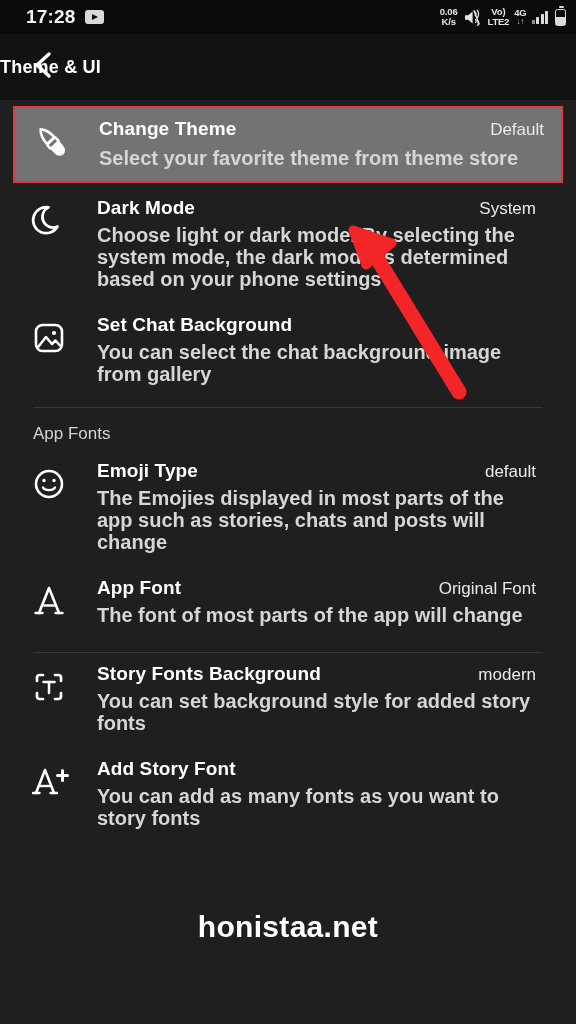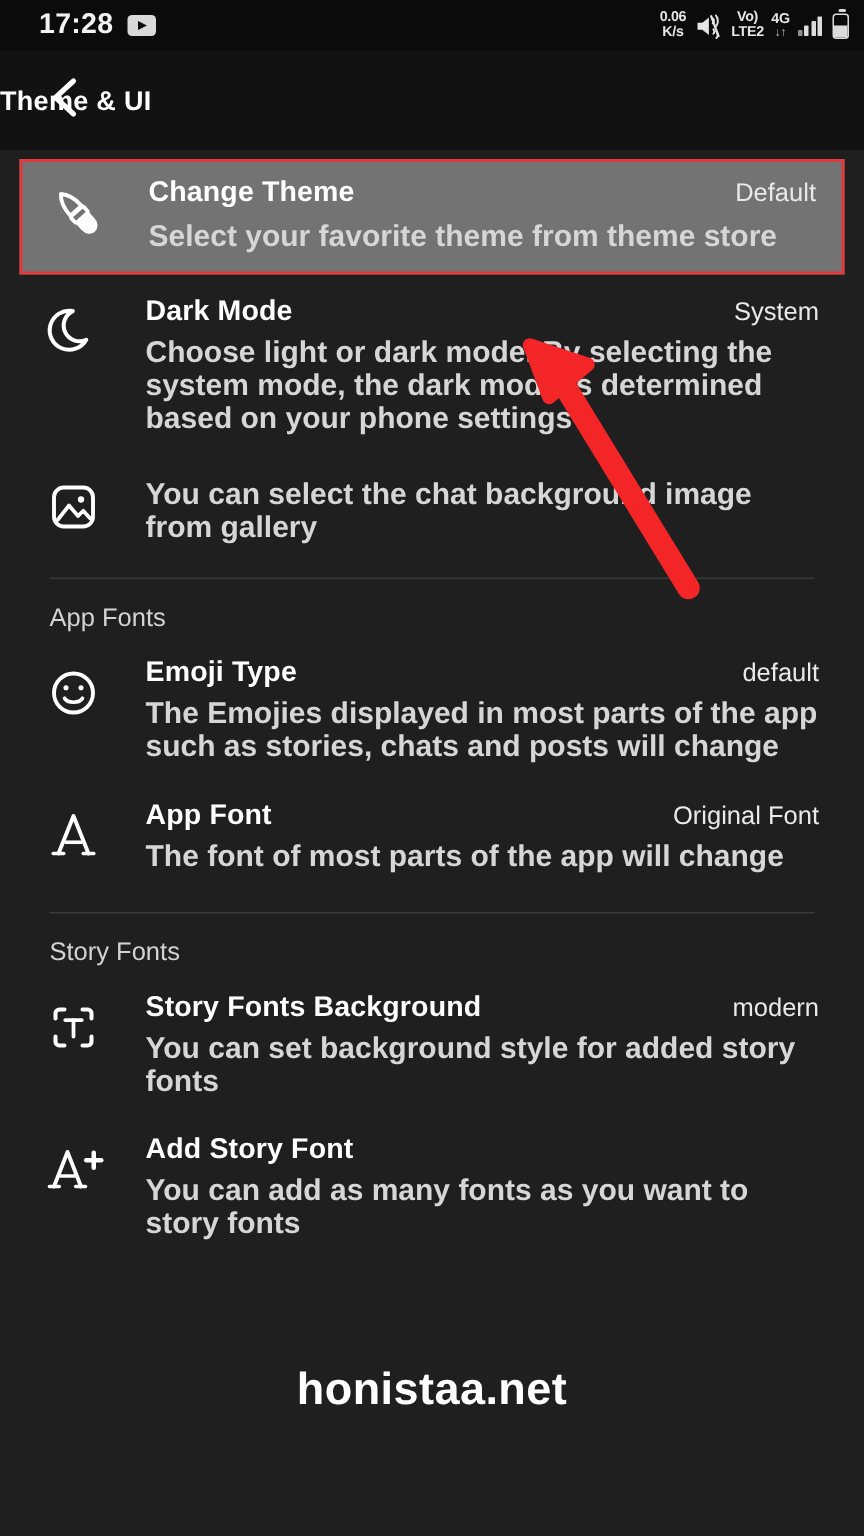--- a/index.html
+++ b/index.html
@@ -146,21 +146,21 @@
   .content {
     background: #1f1f1f;
     height: calc(1024px - 34px - 66px);
     position: relative;
     padding-top: 6px;
   }
 
   .row {
     display: flex;
     align-items: flex-start;
-    padding: 10px 30px 10px 30px;
+    padding: 10px 40px 10px 30px;
     position: relative;
     cursor: pointer;
   }
   .row-icon {
     width: 48px;
     min-width: 48px;
     padding-top: 5px;
     display: flex;
     justify-content: flex-start;
     color: #ffffff;
@@ -325,20 +325,24 @@
 
     <div class="row" style="padding-top:14px;">
       <div class="row-icon">
         <svg width="38" height="38" viewBox="0 0 38 38">
           <rect x="6" y="6" width="26" height="26" rx="6.5" fill="none" stroke="#ffffff" stroke-width="2.6"></rect>
           <circle cx="24" cy="14" r="2.1" fill="#ffffff"></circle>
           <path d="M8.5 27.5 L16 18 L22 25 L25.5 21.5 L30 26.5" fill="none" stroke="#ffffff" stroke-width="2.5" stroke-linejoin="round" stroke-linecap="round"></path>
         </svg>
       </div>
       <div class="row-body">
+        <div class="row-top">
+          <span class="row-title">Set Chat Background</span>
+          <span class="row-value"></span>
+        </div>
         <div class="row-desc">You can select the chat background image from gallery</div>
       </div>
     </div>
 
     <div class="divider"></div>
 
     <div class="section-label">App Fonts</div>
 
     <div class="row">
       <div class="row-icon">
@@ -371,21 +375,20 @@
         <div class="row-top">
           <span class="row-title">App Font</span>
           <span class="row-value">Original Font</span>
         </div>
         <div class="row-desc">The font of most parts of the app will change</div>
       </div>
     </div>
 
     <div class="divider" style="margin-top:16px;"></div>
 
-    <div class="section-label">Story Fonts</div>
 
     <div class="row">
       <div class="row-icon">
         <svg width="38" height="38" viewBox="0 0 38 38">
           <g fill="none" stroke="#ffffff" stroke-width="2.7" stroke-linecap="round" stroke-linejoin="round">
             <path d="M7 13 V9.5 A2.5 2.5 0 0 1 9.5 7 H13"></path>
             <path d="M25 7 H28.5 A2.5 2.5 0 0 1 31 9.5 V13"></path>
             <path d="M31 25 V28.5 A2.5 2.5 0 0 1 28.5 31 H25"></path>
             <path d="M13 31 H9.5 A2.5 2.5 0 0 1 7 28.5 V25"></path>
           </g>

